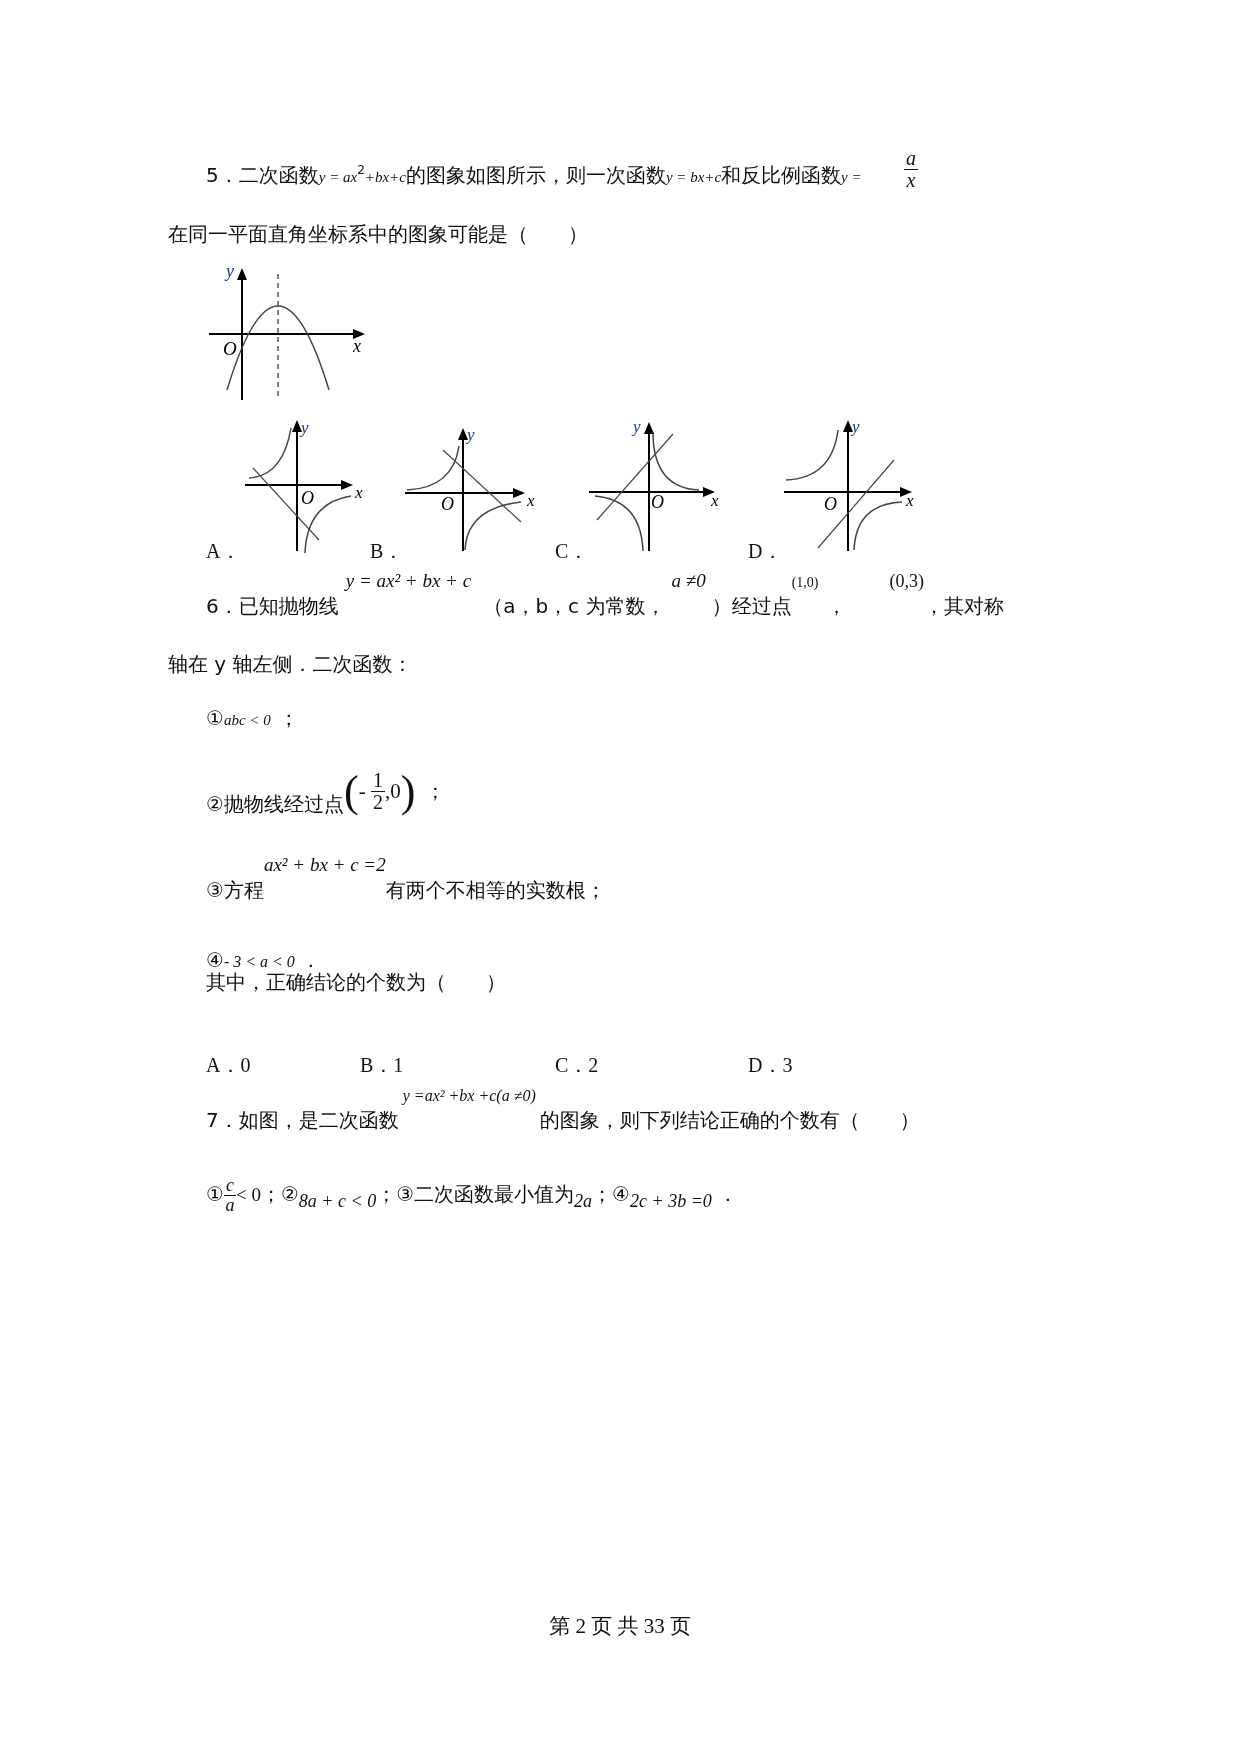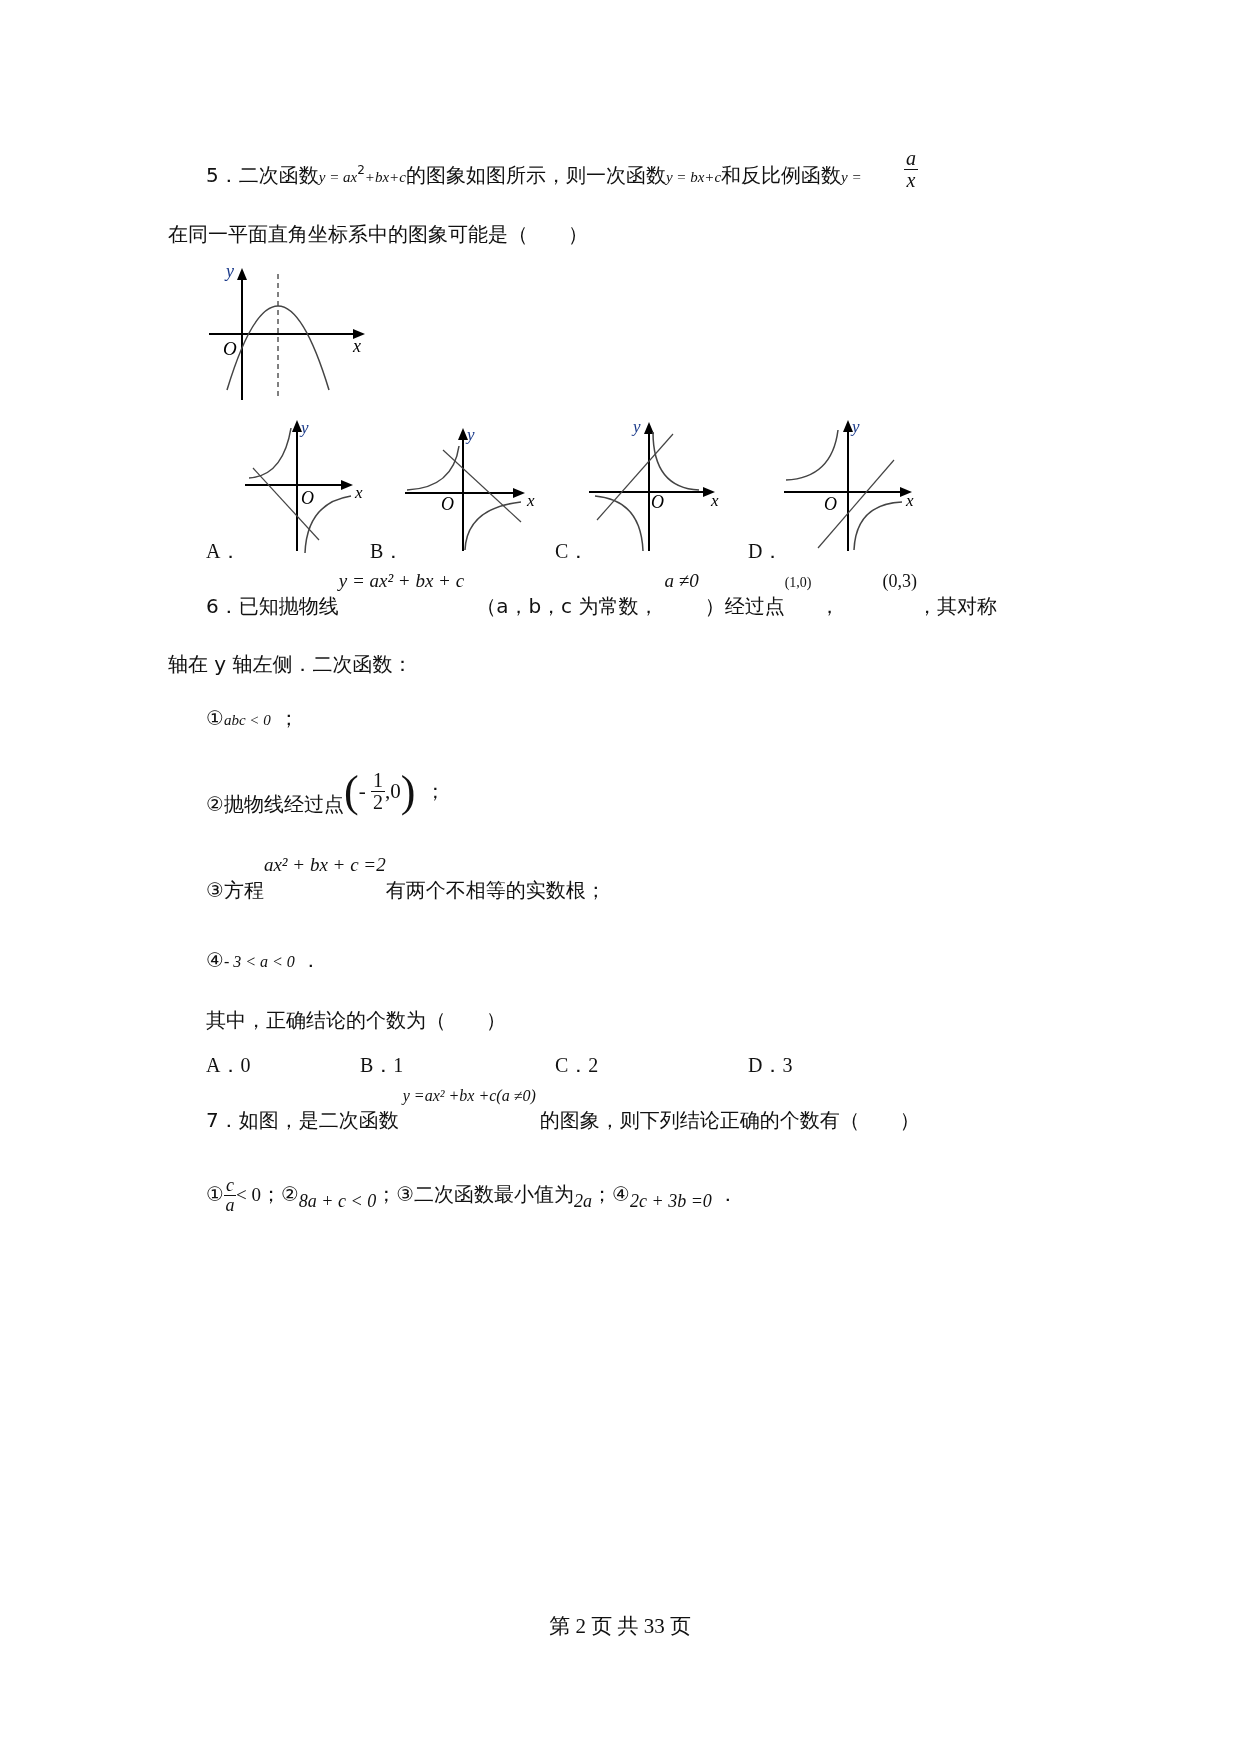--- a/index.html
+++ b/index.html
@@ -91,40 +91,40 @@
   <text x="124" y="88" font-family="Liberation Serif, serif" font-style="italic" font-size="17">x</text>
   <text x="42" y="92" font-family="Liberation Serif, serif" font-style="italic" font-size="18">O</text>
 </svg>
 
 <div class="opt" style="left:206px; top:538px;">A．</div>
 <div class="opt" style="left:370px; top:538px;">B．</div>
 <div class="opt" style="left:555px; top:538px;">C．</div>
 <div class="opt" style="left:748px; top:538px;">D．</div>
 
 <div class="line" style="left:206px; top:596px;">
-  <span>6．</span><span>已知抛物线</span><span class="m sup" style="margin:0 12px 0 0;">y = ax² + bx + c</span><span>（a，b，c 为常数，</span><span class="m sup" style="margin:0 6px;font-family:Liberation Serif, serif;">a ≠0</span><span>）经过点</span><span class="mn sup" style="font-size:14px;">(1,0)</span><span style="margin:0 8px;">，</span><span class="mn sup" style="font-size:18px;margin-left:35px;">(0,3)</span><span>，其对称</span>
+  <span>6．</span><span>已知抛物线</span><span class="m sup" style="margin:0 12px 0 7px;">y = ax² + bx + c</span><span>（a，b，c 为常数，</span><span class="m sup" style="margin:0 6px;font-family:Liberation Serif, serif;">a ≠0</span><span>）经过点</span><span class="mn sup" style="font-size:14px;">(1,0)</span><span style="margin:0 8px;">，</span><span class="mn sup" style="font-size:18px;margin-left:35px;">(0,3)</span><span>，其对称</span>
 </div>
 <div class="line" style="left:168px; top:654px;">轴在 y 轴左侧．二次函数：</div>
 
 <div class="line" style="left:206px; top:708px;">
   <span>①</span><span class="m">abc &lt; 0</span><span style="margin-left:8px">；</span>
 </div>
 <div class="line" style="left:206px; top:794px;">
   <span>②</span><span>抛物线经过点</span>
 </div>
 <div style="position:absolute; left:344px; top:766px; font-family:'Liberation Serif',serif; font-size:21px;">
   <span style="font-size:44px; font-weight:100; vertical-align:middle;">(</span><span style="vertical-align:middle;">- </span><span class="frac" style="font-style:normal;"><span class="num">1</span><span class="den">2</span></span><span style="vertical-align:middle;">,0</span><span style="font-size:44px; font-weight:100; vertical-align:middle;">)</span><span style="vertical-align:middle; margin-left:10px; font-family:'DejaVu Sans',sans-serif; font-size:20px;">；</span>
 </div>
 <div class="line" style="left:206px; top:880px;">
   <span>③</span><span>方程</span><span class="m sup">ax² + bx + c =2</span><span>有两个不相等的实数根；</span>
 </div>
 <div class="line" style="left:206px; top:950px;">
   <span>④</span><span class="m" style="font-size:16px">- 3 &lt; a &lt; 0</span><span style="margin-left:6px">．</span>
 </div>
-<div class="line" style="left:206px; top:1010px;">其中，正确结论的个数为（　　）</div>
+<div class="line" style="left:206px; top:972px;">其中，正确结论的个数为（　　）</div>
 <div class="opt" style="left:206px; top:1052px;">A．0</div>
 <div class="opt" style="left:360px; top:1052px;">B．1</div>
 <div class="opt" style="left:555px; top:1052px;">C．2</div>
 <div class="opt" style="left:748px; top:1052px;">D．3</div>
 
 <div class="line" style="left:206px; top:1110px;">
   <span>7．</span><span>如图，是二次函数</span><span class="m sup" style="font-size:16px; margin:0 4px;">y =ax² +bx +c(a ≠0)</span><span>的图象，则下列结论正确的个数有（　　）</span>
 </div>
 <div class="line" style="left:206px; top:1176px; line-height:1.2;">
   <span>①</span><span class="frac" style="font-size:18px;"><span class="num">c</span><span class="den">a</span></span><span class="m" style="font-style:normal; font-size:19px;">&lt; 0</span><span>；</span><span>②</span><span class="m" style="font-size:18px; position:relative; top:6px;">8a + c &lt; 0</span><span>；</span><span>③</span><span>二次函数最小值为</span><span class="m" style="font-size:18px; position:relative; top:6px;">2a</span><span>；</span><span>④</span><span class="m" style="font-size:18px; position:relative; top:6px;">2c + 3b =0</span><span style="margin-left:6px">．</span>

